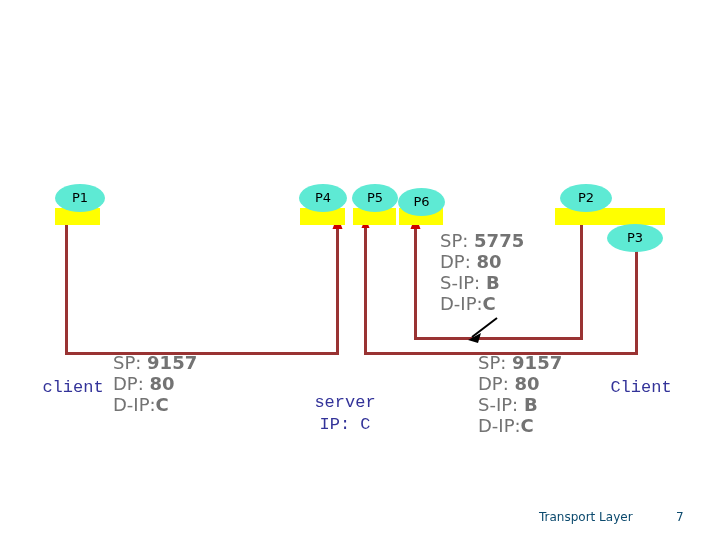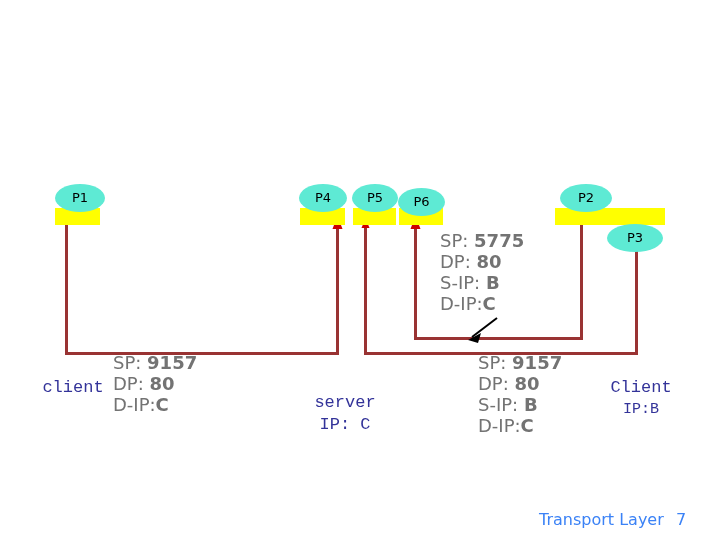--- a/index.html
+++ b/index.html
@@ -92,23 +92,23 @@
     font-family: Liberation Mono, monospace;
     font-size: 17px;
     line-height: 22px;
     white-space: nowrap;
   }
   .host .l2 { display: block; }
 
   
   .footer-text {
     position: absolute;
-    color: #3b82f6;
-    font-family: "DejaVu Sans", sans-serif;
-    font-size: 16px;
+    color: #0c4a6e;
+    font-family: "DejaVu Sans", sans-serif;
+    font-size: 12px;
     white-space: nowrap;
     text-align: right;
   }
 </style>
 </head>
 <body>
 
 <div class="slide">
 
 
@@ -217,19 +217,18 @@
     <span>client</span>
   </div>
 
   <div class="host" style="left:292px; top:392px; width:106px;">
     <span>server</span>
     <span class="l2">IP: C</span>
   </div>
 
   <div class="host" style="left:588px; top:377px; width:106px;">
     <span>Client</span>
-    <span class="l2" style="font-size:15px;">IP:B</span>
   </div>
 
   <div class="footer-text" style="left:539px; top:510px;">Transport Layer</div>
   <div class="footer-text" style="left:676px; top:510px;">7</div>
 
 </div>
 
 </body></html>

